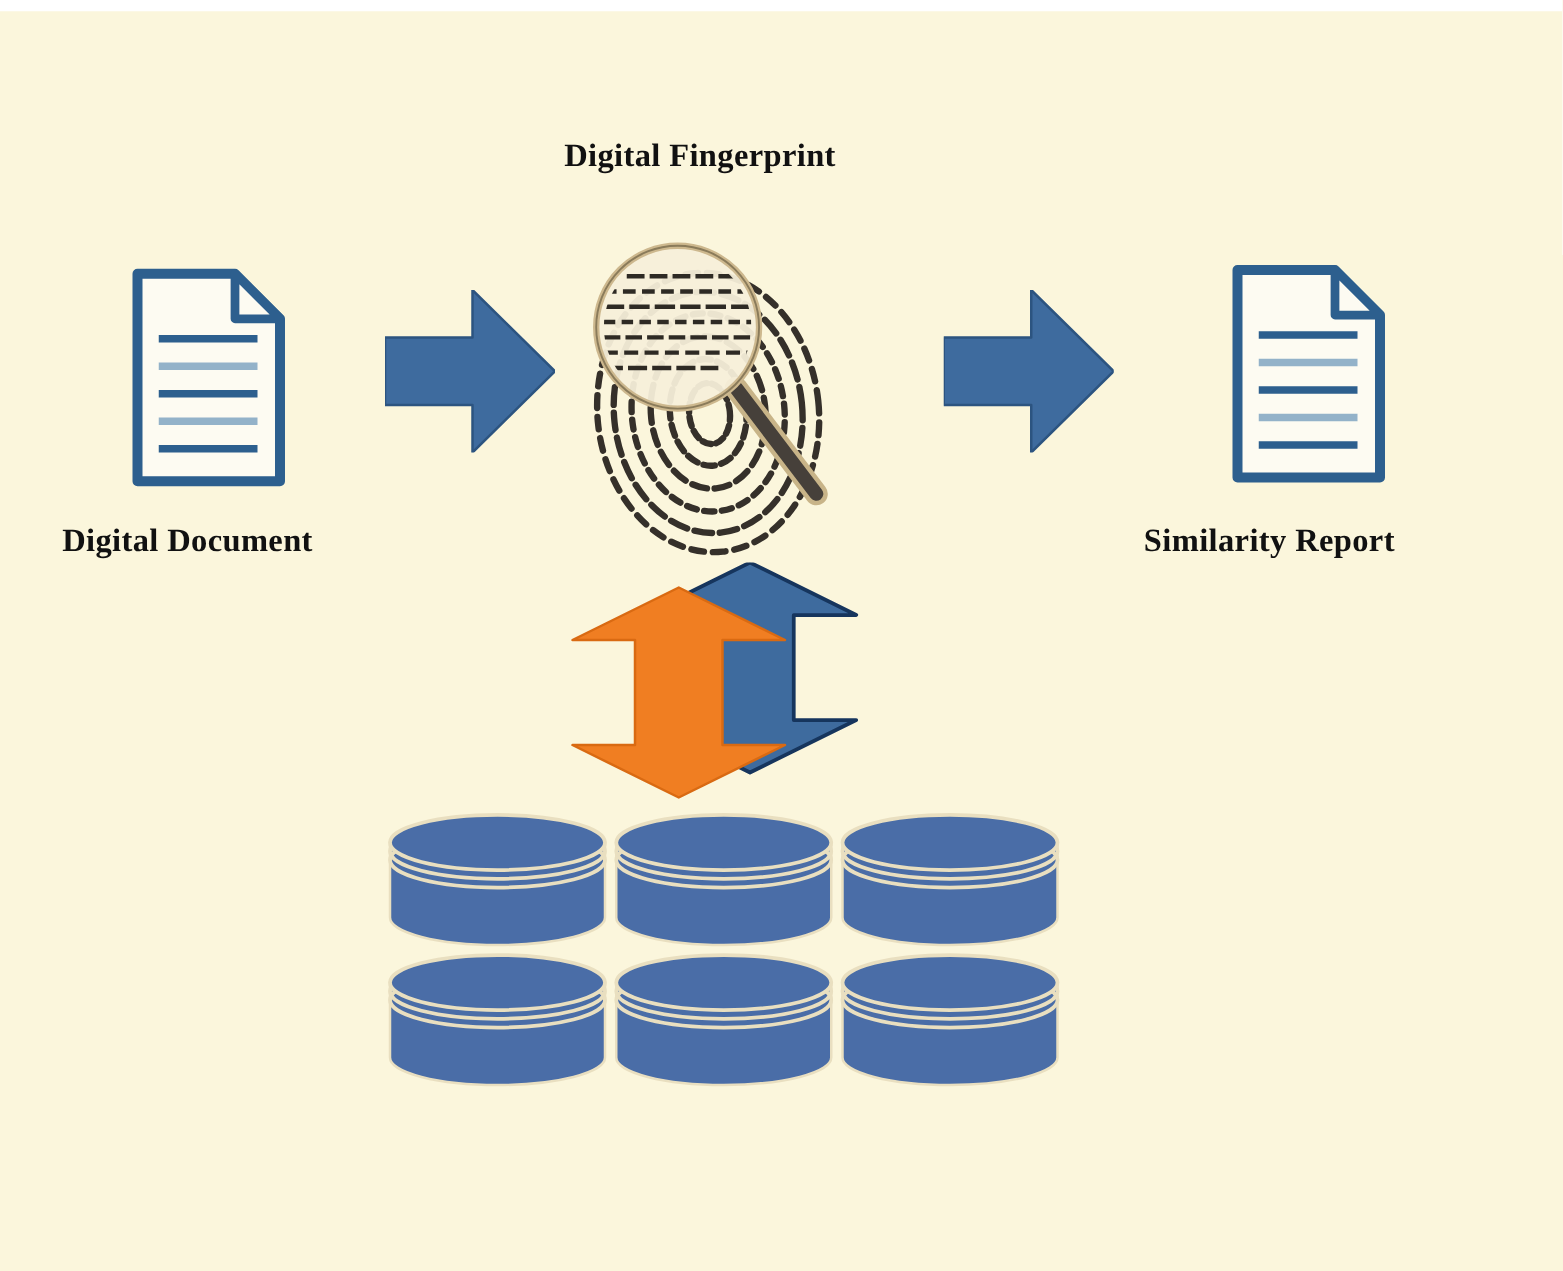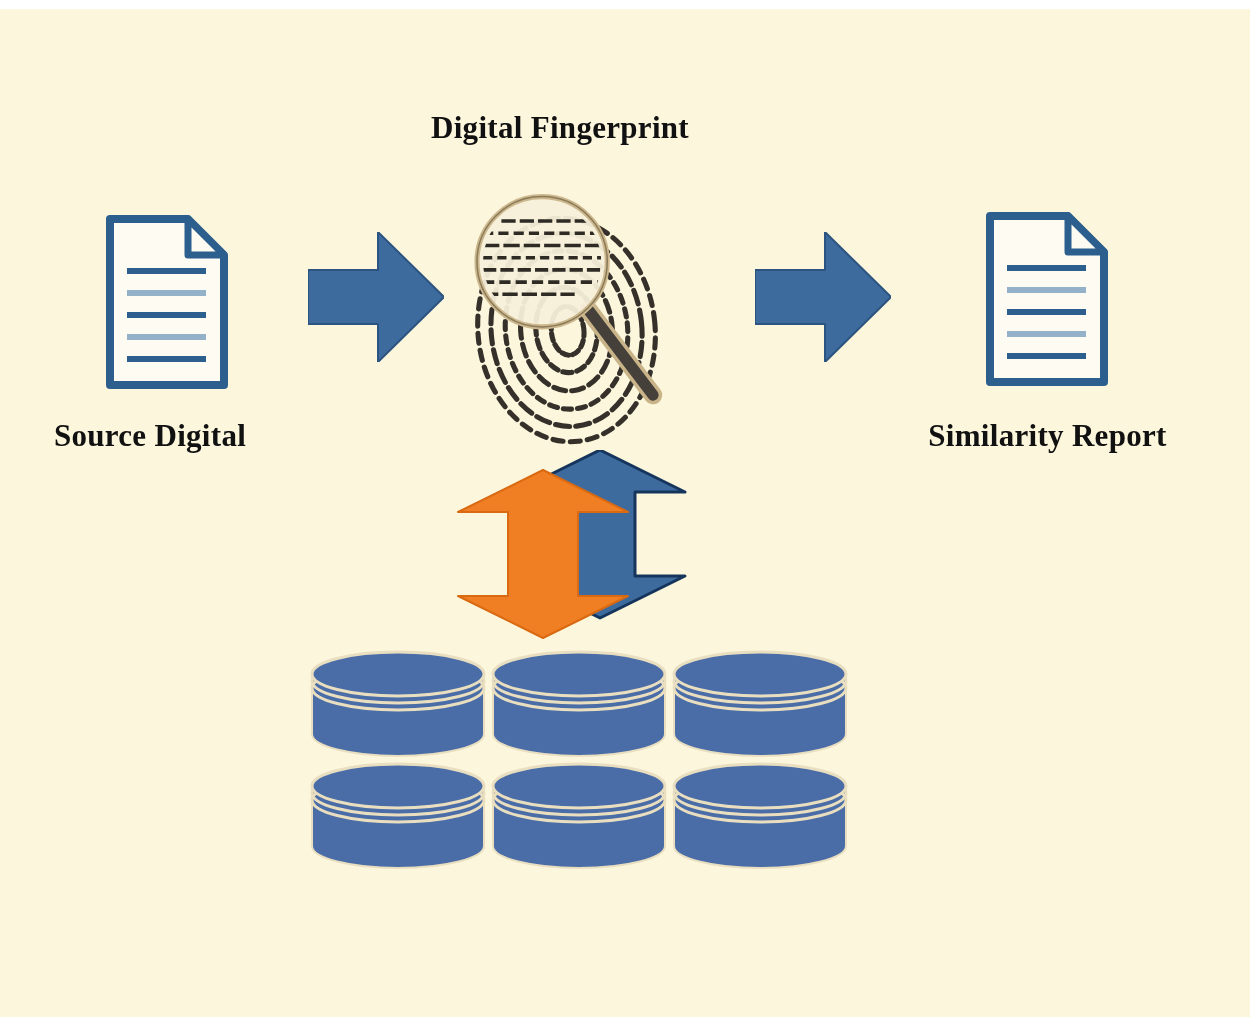--- a/index.html
+++ b/index.html
@@ -9,21 +9,21 @@
     background:var(--background,#fbf6dc);
     overflow:hidden;
     font-family:"Liberation Serif","DejaVu Serif",serif;
   }
   .top-strip{position:absolute;left:0;top:0;width:100%;height:9px;background:#ffffff;}
   .abs{position:absolute;}
   .diagram-label{
     position:absolute;
     text-align:center;
     font-weight:bold;
-    font-size:31px;
+    font-size:26px;
     color:var(--label-text,#111111);
     letter-spacing:0.3px;
   }
   
   .doc-outline{fill:#fdfbf2;stroke:var(--document-outline,#2d5f8e);stroke-width:8;stroke-linejoin:round;}
   .doc-fold{fill:#fdfbf2;stroke:var(--document-outline,#2d5f8e);stroke-width:7;stroke-linejoin:round;}
   .doc-line-dark{stroke:var(--document-outline,#2d5f8e);stroke-width:6;}
   .doc-line-light{stroke:#93b2c9;stroke-width:6;}
   .arrow-blue{fill:var(--arrow-blue,#3e6b9e);stroke:#2c5480;stroke-width:2;stroke-linejoin:round;}
   .fp-ridge{fill:none;stroke:#35302a;stroke-width:5;stroke-linecap:round;}
@@ -52,21 +52,21 @@
     <path class="doc-fold" d="M88 6 V42 H124 Z"></path>
     <g>
       <line class="doc-line-dark" x1="27" y1="58" x2="106" y2="58"></line>
       <line class="doc-line-light" x1="27" y1="80" x2="106" y2="80"></line>
       <line class="doc-line-dark" x1="27" y1="102" x2="106" y2="102"></line>
       <line class="doc-line-light" x1="27" y1="124" x2="106" y2="124"></line>
       <line class="doc-line-dark" x1="27" y1="146" x2="106" y2="146"></line>
     </g>
   </svg>
 
-  <div class="diagram-label" style="left:20px;top:418px;width:260px;">Source Digital</div>
+  <div class="diagram-label" style="left:20px;top:418px;width:260px;">Digital Document</div>
 
   <svg class="abs" style="left:308px;top:232px;" width="136" height="130" viewBox="0 0 136 130">
     <polygon class="arrow-blue" points="0,38 70,38 70,0 136,65 70,130 70,92 0,92"></polygon>
   </svg>
 
   <svg class="abs" style="left:452px;top:162px;" width="225" height="285" viewBox="0 0 220 280">
     <defs>
       <clipPath id="lensClip">
           <circle cx="88" cy="98" r="58"></circle>
         </clipPath>
@@ -105,21 +105,21 @@
     <path class="doc-fold" d="M88 6 V42 H124 Z"></path>
     <g>
       <line class="doc-line-dark" x1="27" y1="58" x2="106" y2="58"></line>
       <line class="doc-line-light" x1="27" y1="80" x2="106" y2="80"></line>
       <line class="doc-line-dark" x1="27" y1="102" x2="106" y2="102"></line>
       <line class="doc-line-light" x1="27" y1="124" x2="106" y2="124"></line>
       <line class="doc-line-dark" x1="27" y1="146" x2="106" y2="146"></line>
     </g>
   </svg>
 
-  <div class="diagram-label" style="left:920px;top:418px;width:255px;">Similarity Report</div>
+  <div class="diagram-label" style="left:888px;top:418px;width:255px;">Similarity Report</div>
 
   <svg class="abs" style="left:455px;top:450px;" width="245" height="190" viewBox="0 0 245 190">
     <polygon class="xarrow-blue" points="145,0 230,42 180,42 180,126 230,126 145,168 60,126 110,126 110,42 60,42"></polygon>
     <polygon class="xarrow-orange" points="88,20 173,62 123,62 123,146 173,146 88,188 3,146 53,146 53,62 3,62"></polygon>
   </svg>
 
   <svg class="abs" style="left:308px;top:648px;" width="542" height="230" viewBox="0 0 542 230">
     <defs>
       <g id="cyl">
         <path class="cyl-body" d="M4 26 L4 86 A86 22 0 0 0 176 86 L176 26 Z"></path>

